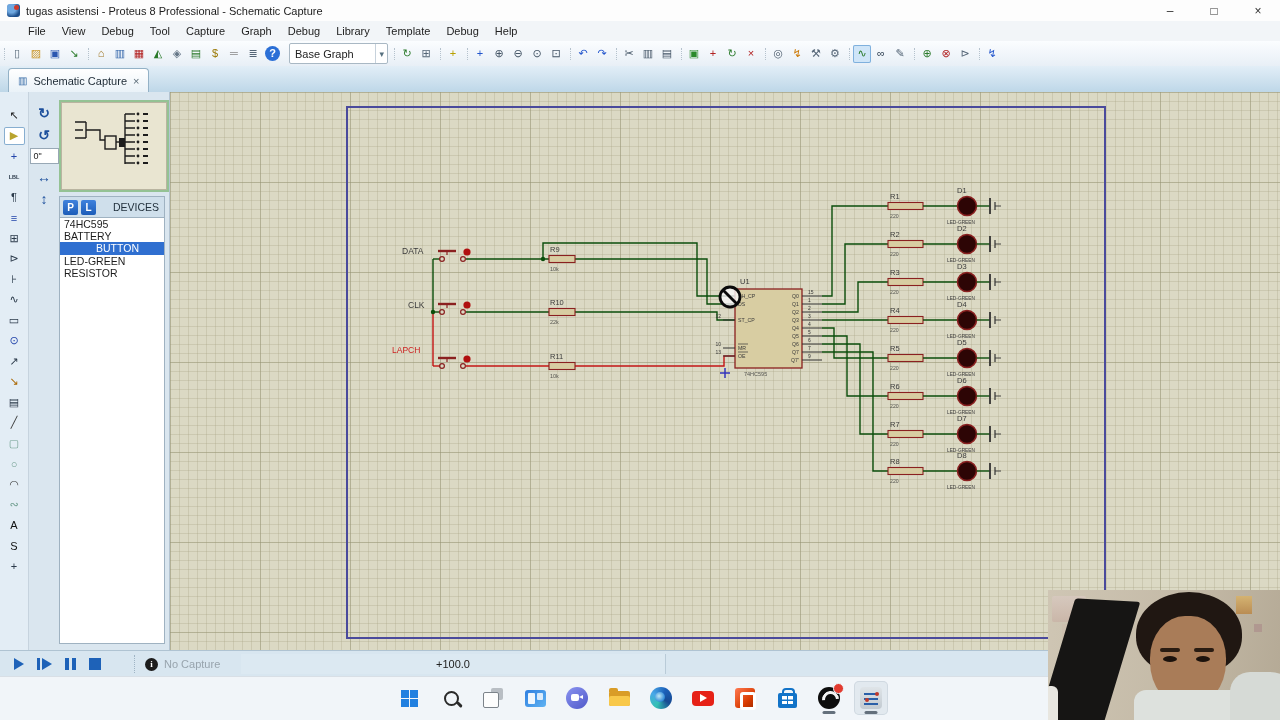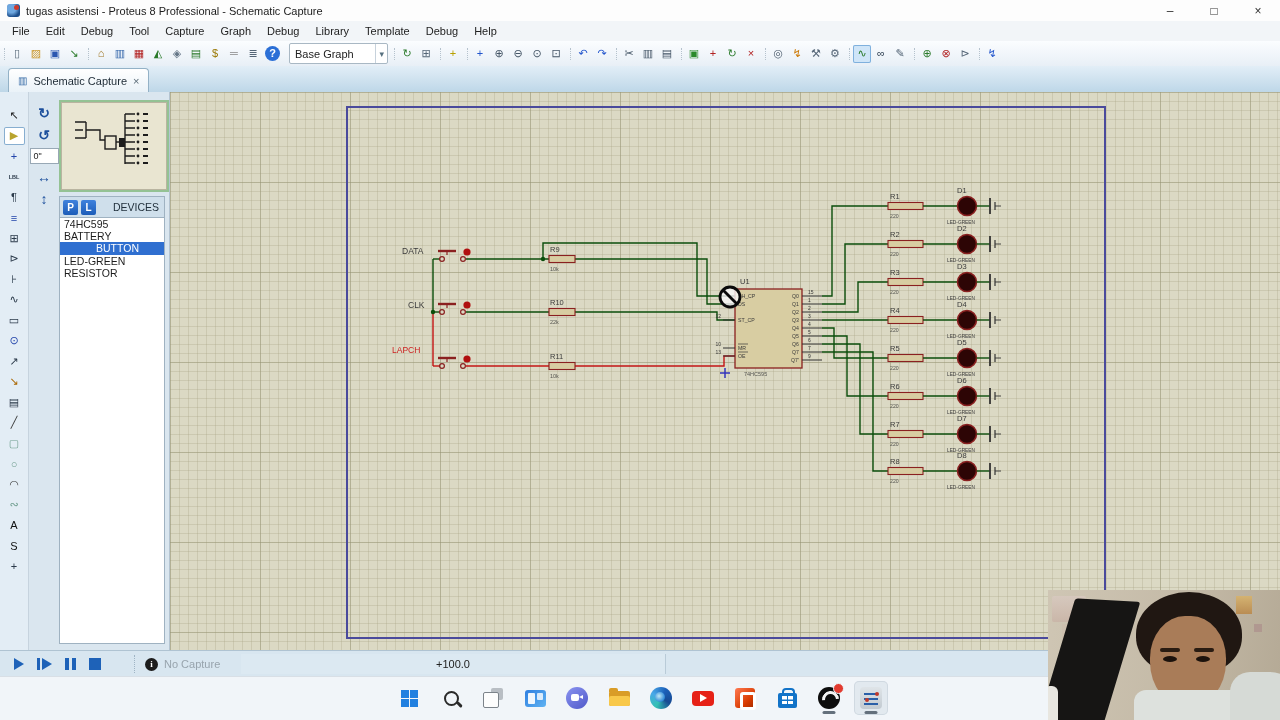--- a/index.html
+++ b/index.html
@@ -11,21 +11,21 @@
   .titlebar{position:absolute;top:0;left:0;right:0;height:21px;background:#fdfdfd;
     border-bottom:1px solid #e3e3e3;display:flex;align-items:center;font-size:11px;color:#1c1c1c;}
   .app-icon{width:13px;height:13px;margin:0 6px 0 7px;border-radius:3px;
     background:radial-gradient(circle at 35% 35%,#6fa8e0 0 35%,#1d4f8c 70%);position:relative;}
   .app-icon::after{content:"";position:absolute;right:1px;top:1px;width:5px;height:5px;border-radius:50%;background:#d03a2a;}
   .win-controls{margin-left:auto;display:flex;height:100%;}
   .win-btn{width:44px;display:flex;align-items:center;justify-content:center;font-size:12px;color:#333;}
 
   
   .menubar{position:absolute;top:21px;left:0;right:0;height:20px;background:#f2f5f8;
-    border-bottom:1px solid #dde3e8;display:flex;align-items:center;font-size:11px;color:#222;padding-left:4px;}
+    border-bottom:1px solid #dde3e8;display:flex;align-items:center;font-size:11px;color:#222;padding-left:20px;}
   .menu-item{padding:0 8px;line-height:19px;}
 
   
   .toolbar{position:absolute;top:41px;left:0;right:0;height:25px;
     background:linear-gradient(#fbfdff,#e8eff6);border-bottom:1px solid #cdd8e2;
     display:flex;align-items:center;padding-left:2px;font-size:11px;}
   .tb-group{display:flex;align-items:center;gap:1px;padding:0 3px 0 6px;position:relative;}
   .tb-group::before{content:"";position:absolute;left:2px;top:3px;bottom:3px;width:1px;
     border-left:1px dotted #b5c2cd;}
   .tb-icon{width:18px;height:18px;display:flex;align-items:center;justify-content:center;
@@ -175,21 +175,21 @@
   <span>tugas asistensi - Proteus 8 Professional - Schematic Capture</span>
   <div class="win-controls">
       <div class="win-btn">–</div>
       <div class="win-btn">□</div>
       <div class="win-btn">×</div>
     </div>
 </div>
 
 <div class="menubar">
     <span class="menu-item">File</span>
-    <span class="menu-item">Edit</span>
+    <span class="menu-item">View</span>
     <span class="menu-item">Debug</span>
     <span class="menu-item">Tool</span>
     <span class="menu-item">Capture</span>
     <span class="menu-item">Graph</span>
     <span class="menu-item">Debug</span>
     <span class="menu-item">Library</span>
     <span class="menu-item">Template</span>
     <span class="menu-item">Debug</span>
     <span class="menu-item">Help</span>
   </div>

